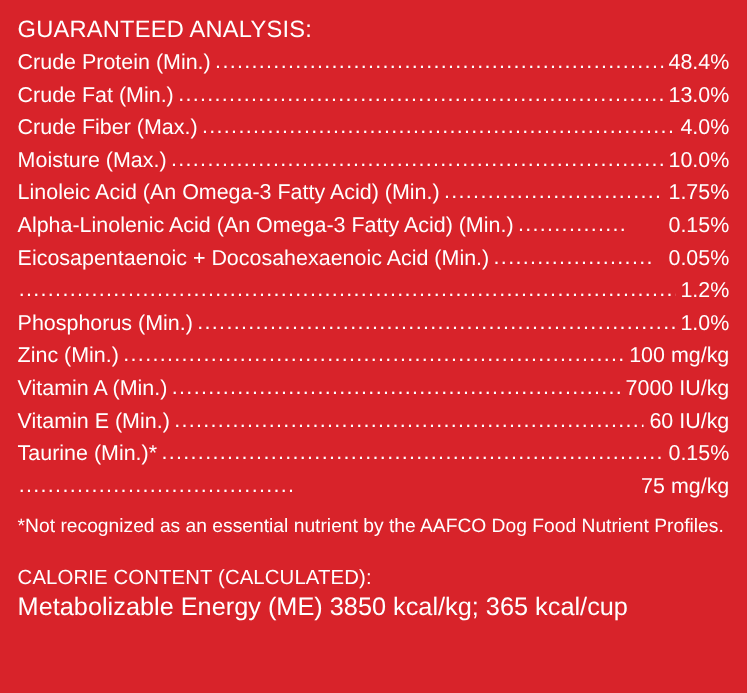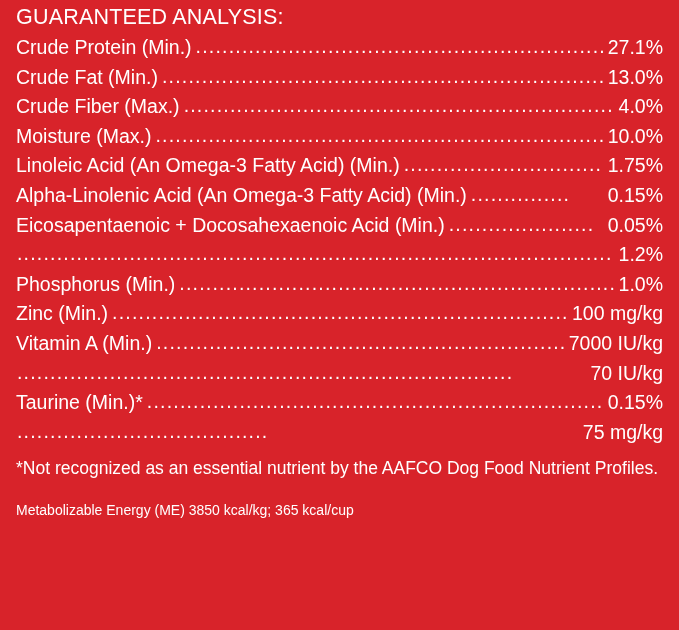--- a/index.html
+++ b/index.html
@@ -12,21 +12,21 @@
     background: #d8232a;
     font-family: "Liberation Sans", sans-serif;
     color: #ffffff;
     overflow: hidden;
   }
   .label {
     position: relative;
     width: 679px;
     height: 630px;
     box-sizing: border-box;
-    padding: 4px 16px 0 16px;
+    padding: 14px 16px 0 16px;
   }
   .heading {
     font-size: 21.5px;
     line-height: 26px;
     letter-spacing: 0.2px;
     font-weight: 400;
     white-space: nowrap;
   }
   .rows {
     margin-top: 3px;
@@ -64,39 +64,39 @@
     white-space: nowrap;
   }
   .calorie-heading {
     font-size: 18.5px;
     line-height: 24px;
     margin-top: 22px;
     letter-spacing: 0.1px;
     white-space: nowrap;
   }
   .calorie-text {
-    font-size: 14px;
+    font-size: 23px;
     line-height: 26px;
-    margin-top: 16px;
+    margin-top: 1px;
     white-space: nowrap;
   }
 </style>
 </head>
 <body>
 
 <div class="label">
 
   <div class="heading">GUARANTEED ANALYSIS:</div>
 
   <div class="rows">
 
     <div class="row">
       <span class="nutrient">Crude Protein (Min.)</span>
       <span class="dots">........................................................................................</span>
-      <span class="value">27.1%</span>
+      <span class="value">48.4%</span>
     </div>
 
     <div class="row">
       <span class="nutrient">Crude Fat (Min.)</span>
       <span class="dots">...............................................................................................</span>
       <span class="value">13.0%</span>
     </div>
 
     <div class="row">
       <span class="nutrient">Crude Fiber (Max.)</span>
@@ -145,34 +145,36 @@
       <span class="value">100 mg/kg</span>
     </div>
 
     <div class="row">
       <span class="nutrient">Vitamin A (Min.)</span>
       <span class="dots">....................................................................</span>
       <span class="value">7000 IU/kg</span>
     </div>
 
     <div class="row">
+      <span class="nutrient">Vitamin E (Min.)</span>
       <span class="dots">...........................................................................</span>
-      <span class="value">70 IU/kg</span>
+      <span class="value">60 IU/kg</span>
     </div>
 
     <div class="row">
       <span class="nutrient">Taurine (Min.)*</span>
       <span class="dots">..............................................................................................</span>
       <span class="value">0.15%</span>
     </div>
 
     <div class="row">
       <span class="dots">......................................</span>
       <span class="value">75 mg/kg</span>
     </div>
 
   </div>
 
   <div class="footnote">*Not recognized as an essential nutrient by the AAFCO Dog Food Nutrient Profiles.</div>
 
+  <div class="calorie-heading">CALORIE CONTENT (CALCULATED):</div>
   <div class="calorie-text">Metabolizable Energy (ME) 3850 kcal/kg;  365 kcal/cup</div>
 
 </div>
 
 </body></html>

